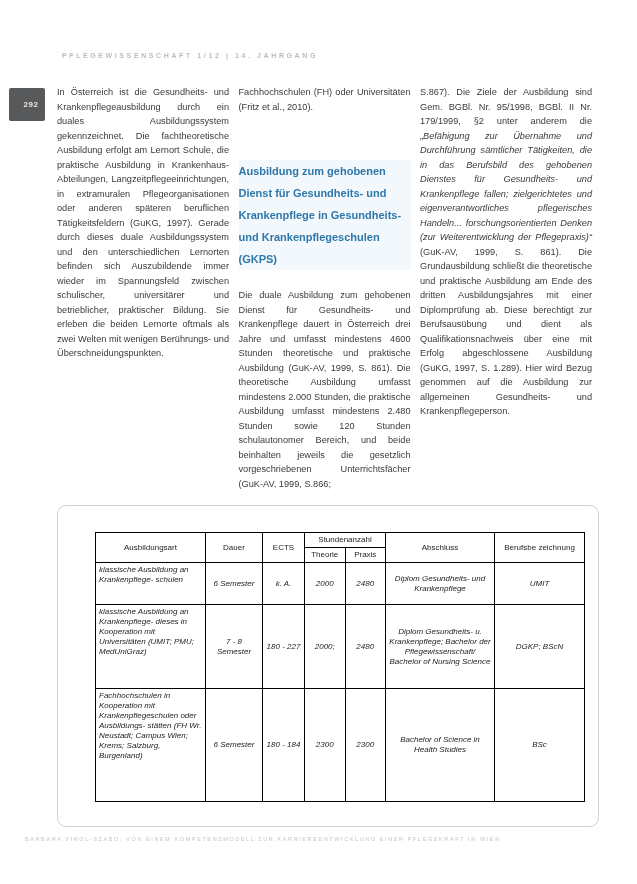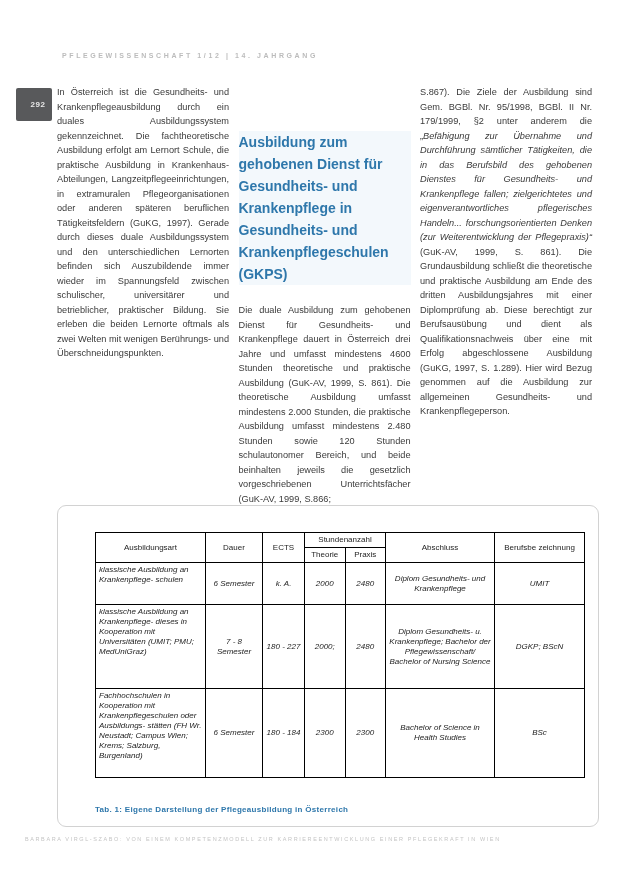--- a/index.html
+++ b/index.html
@@ -14,21 +14,21 @@
     text-transform:uppercase;
   }
   .journal-footer {
     position:absolute; left:25px; top:836px; width:590px;
     font-size:5.5px; letter-spacing:1.6px; color:#c4c4c4;
     text-transform:uppercase; white-space:nowrap; overflow:hidden;
   }
 
   
   .page-badge {
-    position:absolute; left:16px; top:88px; width:36px; height:33px;
+    position:absolute; left:9px; top:88px; width:36px; height:33px;
     background:#58595b; border-radius:2px;
     display:flex; align-items:center; justify-content:center;
     color:#e8e8e8; font-size:8px; font-weight:bold; letter-spacing:.5px;padding-left:8px;
   }
 
   
   .content {
     position:absolute; left:57px; top:85px; width:535px; height:415px;
     display:flex; justify-content:space-between;
   }
@@ -38,21 +38,21 @@
     line-height:23px; margin-bottom:14px;
   }
   .article-title .hl { background:rgba(140,190,228,0.14); }
   .para {
     font-size:9.2px; line-height:14.5px; color:#3a3a3a;
     text-align:justify; margin-bottom:13px;
     -webkit-hyphens:auto; hyphens:auto;
   }
   .para .it { font-style:italic; }
   .subhead {
-    font-size:14px; font-weight:bold; color:#2e77ab;
+    font-size:11px; font-weight:bold; color:#2e77ab;
     line-height:22px; margin-top:46px; margin-bottom:18px;
     background:rgba(140,190,228,0.10);
   }
 
   
   .table-box {
     position:absolute; left:57px; top:505px; width:542px; height:322px;
     border:1px solid #d2d2d2; border-radius:9px; background:#fff;
   }
   table.edu {
@@ -66,21 +66,21 @@
   th.col-dauer { width:57px;  vertical-align:top; text-align:left; padding-top:4px; }
   th.col-ects  { width:42px;  vertical-align:top; text-align:left; padding-top:4px; }
   th.col-theorie { width:42px; }
   th.col-praxis  { width:40px; }
   th.col-abschluss { width:109px; text-align:left; }
   th.col-beruf { width:90px; vertical-align:top; text-align:left; padding-top:4px; }
   table.edu td { text-align:center; vertical-align:middle;font-style:italic; }
   table.edu td.left { text-align:left; vertical-align:top; }
   tr.r1 td { height:42px; }
   tr.r2 td { height:84px; }
-  tr.r3 td { height:89px;margin-left:20px; }
+  tr.r3 td { height:113px;margin-left:20px; }
 
   .table-caption {
     position:absolute; left:37px; bottom:12px;
     font-size:8px; font-weight:bold; color:#2e77ab; letter-spacing:.3px;
   }
 </style>
 </head>
 <body>
 
 <div class="page">
@@ -90,20 +90,21 @@
   <div class="page-badge">292</div>
 
   <div class="content">
     <div class="col">
       <div class="blocks">
           <div class="para"><span>In Österreich ist die Gesundheits- und Krankenpflegeausbildung durch ein duales Ausbildungssystem gekennzeichnet. Die fachtheoretische Ausbildung erfolgt am Lernort Schule, die praktische Ausbildung in Krankenhaus-Abteilungen, Langzeitpflegeeinrichtungen, in extramuralen Pflegeorganisationen oder anderen späteren beruflichen Tätigkeitsfeldern (GuKG, 1997). Gerade durch dieses duale Ausbildungssystem und den unterschiedlichen Lernorten befinden sich Auszubildende immer wieder im Spannungsfeld zwischen schulischer, universitärer und betrieblicher, praktischer Bildung. Sie erleben die beiden Lernorte oftmals als zwei Welten mit wenigen Berührungs- und Überschneidungspunkten.</span></div>
         </div>
     </div>
     <div class="col">
       <div class="blocks">
+          <div class="para"><span>Fachhochschulen (FH) oder Universitäten (Fritz et al., 2010).</span></div>
           <div class="subhead"><span>Ausbildung zum gehobenen Dienst für Gesundheits- und Krankenpflege in Gesundheits- und Krankenpflegeschulen (GKPS)</span></div>
           <div class="para"><span>Die duale Ausbildung zum gehobenen Dienst für Gesundheits- und Krankenpflege dauert in Österreich drei Jahre und umfasst mindestens 4600 Stunden theoretische und praktische Ausbildung (GuK-AV, 1999, S. 861). Die theoretische Ausbildung umfasst mindestens 2.000 Stunden, die praktische Ausbildung umfasst mindestens 2.480 Stunden sowie 120 Stunden schulautonomer Bereich, und beide beinhalten jeweils die gesetzlich vorgeschriebenen Unterrichtsfächer (GuK-AV, 1999, S.866;</span></div>
         </div>
     </div>
     <div class="col">
       <div class="blocks">
           <div class="para"><span>S.867). Die Ziele der Ausbildung sind Gem. BGBl. Nr. 95/1998, BGBl. II Nr. 179/1999, §2 unter anderem die „</span><span class="it">Befähigung zur Übernahme und Durchführung sämtlicher Tätigkeiten, die in das Berufsbild des gehobenen Dienstes für Gesundheits- und Krankenpflege fallen; zielgerichtetes und eigenverantwortliches pflegerisches Handeln... forschungsorientierten Denken (zur Weiterentwicklung der Pflegepraxis)“</span><span> (GuK-AV, 1999, S. 861). Die Grundausbildung schließt die theoretische und praktische Ausbildung am Ende des dritten Ausbildungsjahres mit einer Diplomprüfung ab. Diese berechtigt zur Berufsausübung und dient als Qualifikationsnachweis über eine mit Erfolg abgeschlossene Ausbildung (GuKG, 1997, S. 1.289). Hier wird Bezug genommen auf die Ausbildung zur allgemeinen Gesundheits- und Krankenpflegeperson.</span></div>
         </div>
     </div>
   </div>
@@ -147,18 +148,17 @@
             <td class="left">Fachhochschulen in Kooperation mit Krankenpflegeschulen oder Ausbildungs- stätten (FH Wr. Neustadt; Campus Wien; Krems; Salzburg, Burgenland)</td>
             <td>6 Semester</td>
             <td>180 - 184</td>
             <td>2300</td>
             <td>2300</td>
             <td>Bachelor of Science in Health Studies</td>
             <td>BSc</td>
           </tr>
         </tbody>
     </table>
-    <div class="table-caption">Tab. 1: Eigene Darstellung der Pflegeausbildung in Österreich</div>
   </div>
 
   <div class="journal-footer">BARBARA VIRGL-SZABO: VON EINEM KOMPETENZMODELL ZUR KARRIEREENTWICKLUNG EINER PFLEGEKRAFT IN WIEN</div>
 
 </div>
 
 </body></html>

